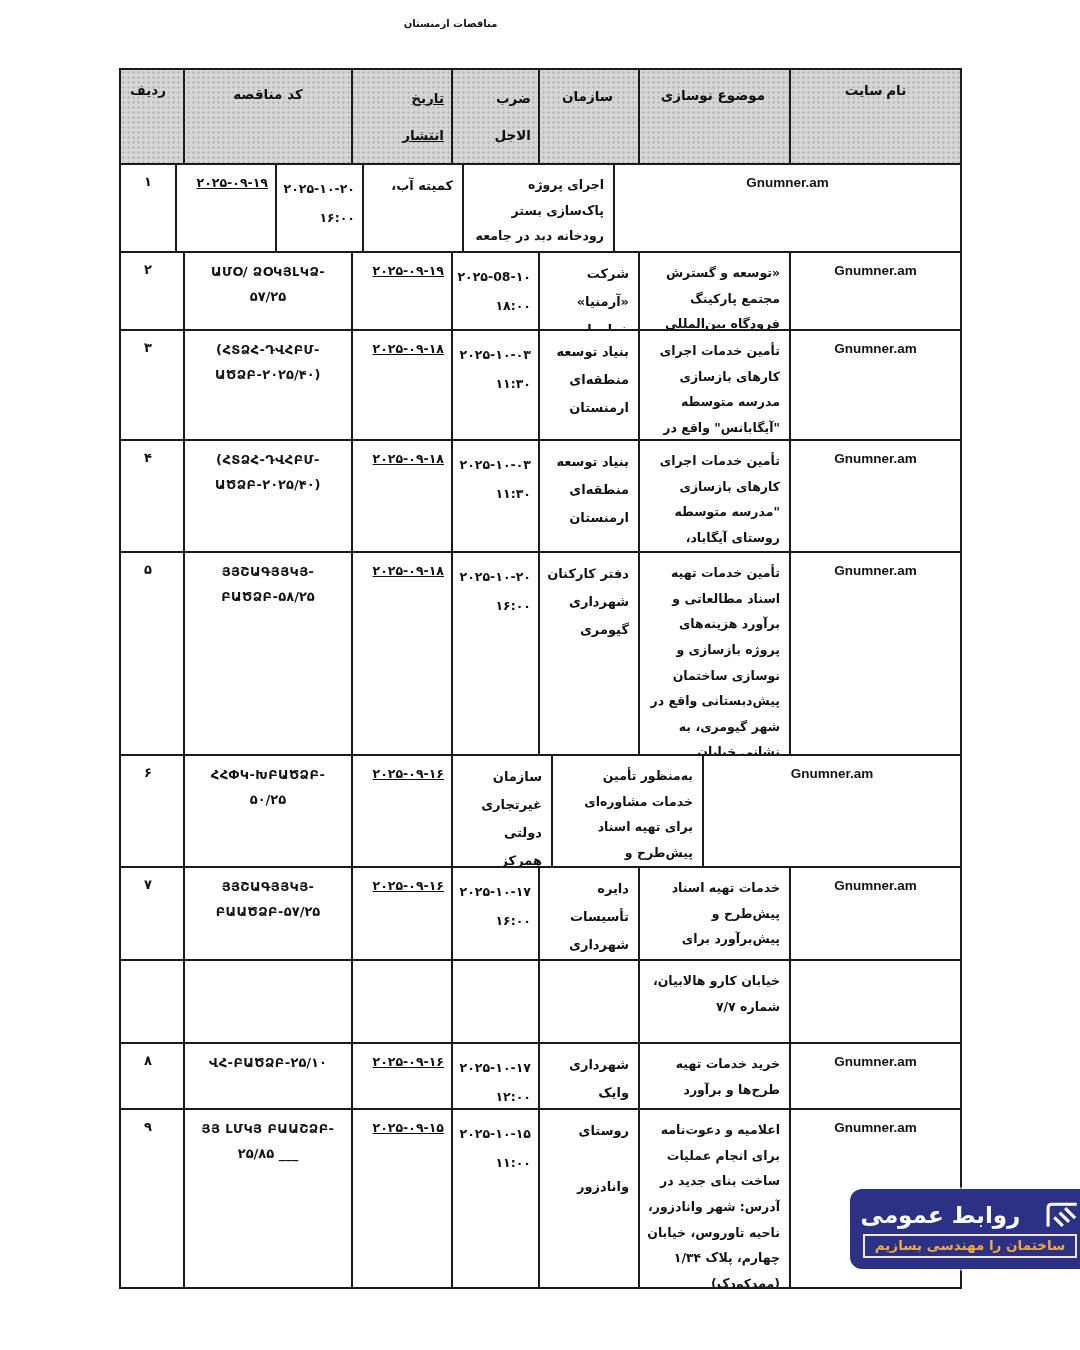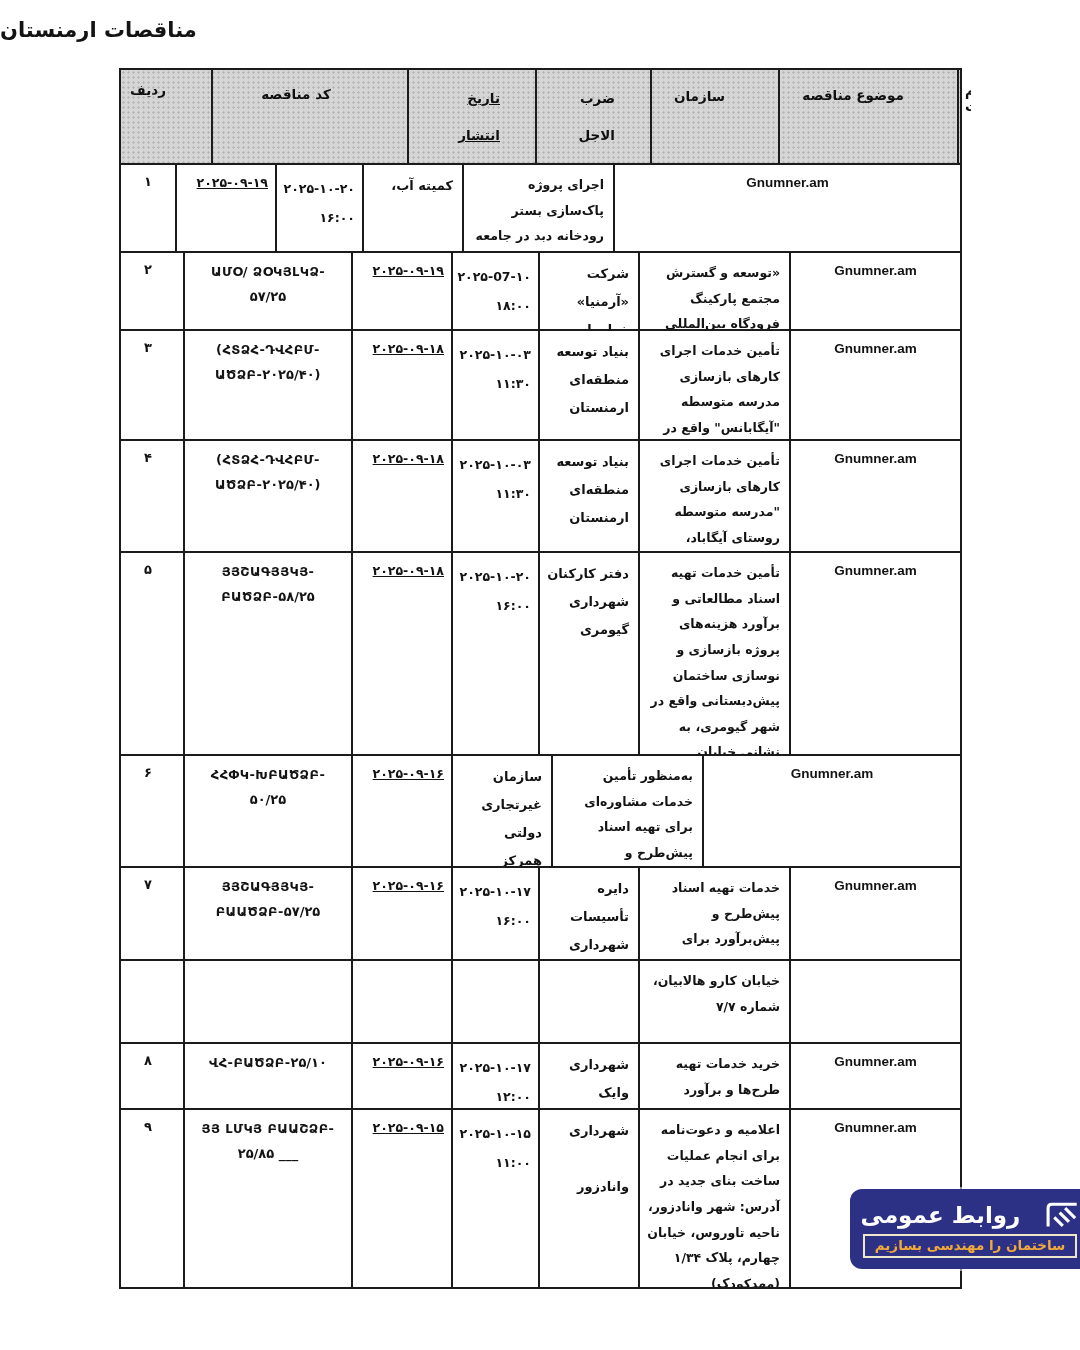--- a/index.html
+++ b/index.html
@@ -3,21 +3,21 @@
 <meta charset="utf-8">
 <style>
   html,body{margin:0;padding:0;}
   body{
     width:1080px;height:1350px;position:relative;overflow:hidden;
     background:#ffffff;color:#131313;
     font-family:"DejaVu Sans","Liberation Sans",sans-serif;
   }
   .doc-title{
     position:absolute;top:18px;left:0;width:901px;
-    font-size:21px;font-weight:800;letter-spacing:.2px;
+    text-align:center;font-size:10px;font-weight:800;letter-spacing:.2px;
   }
   
   .tender-table{
     position:absolute;left:119px;top:68px;width:843px;
     border:2px solid #1b1b1b;box-sizing:border-box;background:#fff;
   }
   .trow{display:flex;direction:ltr;border-bottom:2px solid #1b1b1b;box-sizing:border-box;}
   .trow:last-child{border-bottom:none;}
   .c{box-sizing:border-box;padding:7px 6px;overflow:hidden;flex-shrink:0;}
   .c + .c{border-left:2px solid #1b1b1b;}
@@ -31,21 +31,20 @@
     font-weight:700;font-size:13px;line-height:2.15;padding-right:9px;}
   .col-subj{width:151px;direction:rtl;text-align:right;white-space:pre-line;
     font-weight:700;font-size:12.5px;line-height:2.05;padding-right:9px;}
   .col-site{flex:1 1 auto;width:auto;text-align:center;font-size:13.5px;font-weight:600;
     padding-top:10px;font-family:"Liberation Sans","DejaVu Sans",sans-serif;}
   
   .trow.head{
     background-color:#d6d6d6;
     background-image:radial-gradient(#b9b9b9 1px, transparent 1.2px);
     background-size:5px 5px;
-    gap:28px;
   }
   .trow.head .c{font-weight:800;font-size:13.5px;color:#101010;}
   .trow.head .col-pub,.trow.head .col-dead{line-height:2.75;white-space:pre-line;font-size:13.5px;}
   .trow.head .col-no{padding-top:12px;}
   .trow.head .col-code,.trow.head .col-org,
   .trow.head .col-subj,.trow.head .col-site{padding-top:12px;text-align:center;}
   .trow.head .col-org{text-align:center;}
   
   .badge{
     position:absolute;left:850px;top:1189px;width:240px;height:80px;
@@ -73,40 +72,40 @@
   <div class="trow head" style="height:95px">
     <div class="c col-no">ردیف</div>
     <div class="c col-code">کد مناقصه</div>
     <div class="c col-pub">تاریخ
 انتشار
 مناقصه</div>
     <div class="c col-dead">ضرب الاجل
 فرستادن
 مدارک</div>
     <div class="c col-org">سازمان</div>
-    <div class="c col-subj">موضوع مناقصه</div>
+    <div class="c col-subj">موضوع نوسازی</div>
     <div class="c col-site">نام سایت</div>
   </div>
 
   <div class="trow" style="height:88px">
     <div class="c col-no">۱</div>
     <div class="c col-pub">۲۰۲۵-۰۹-۱۹</div>
     <div class="c col-dead">۲۰۲۵-۱۰-۲۰
 ۱۶:۰۰</div>
     <div class="c col-org">کمیته آب،</div>
     <div class="c col-subj">اجرای پروژه پاک‌سازی بستر رودخانه دبد در جامعه نویمبریان استان تاووش جمهوری ارمنستان</div>
     <div class="c col-site">Gnumner.am</div>
   </div>
 
   <div class="trow" style="height:78px">
     <div class="c col-no">۲</div>
     <div class="c col-code">ԱՄՕ/ ՁՕԿՅԼԿՁ-
 ۵۷/۲۵</div>
     <div class="c col-pub">۲۰۲۵-۰۹-۱۹</div>
-    <div class="c col-dead">۲۰۲۵-07-۱۰
+    <div class="c col-dead">۲۰۲۵-08-۱۰
 ۱۸:۰۰</div>
     <div class="c col-org">شرکت «آرمنیا» خطوط هوایی بین‌المللی«</div>
     <div class="c col-subj">«توسعه و گسترش مجتمع پارکینگ فرودگاه بین‌المللی "زوارتنس"</div>
     <div class="c col-site">Gnumner.am</div>
   </div>
 
   <div class="trow" style="height:110px">
     <div class="c col-no">۳</div>
     <div class="c col-code">(ՀՏՁՀ-ԴՎՀԲՄ-
 ԱԾՁԲ-۲۰۲۵/۴۰)</div>
@@ -185,21 +184,21 @@
     <div class="c col-site">Gnumner.am</div>
   </div>
 
   <div class="trow" style="height:177px">
     <div class="c col-no">۹</div>
     <div class="c col-code">ՅՅ ԼՄԿՅ ԲԱԱՇՁԲ-
 ۲۵/۸۵ ___</div>
     <div class="c col-pub">۲۰۲۵-۰۹-۱۵</div>
     <div class="c col-dead">۲۰۲۵-۱۰-۱۵
 ۱۱:۰۰</div>
-    <div class="c col-org">شهرداری
+    <div class="c col-org">روستای
 
 وانادزور</div>
     <div class="c col-subj">اعلامیه و دعوت‌نامه برای انجام عملیات ساخت بنای جدید در آدرس: شهر وانادزور، ناحیه تاوروس، خیابان چهارم، پلاک ۱/۳۴
 (مهدکودک)</div>
     <div class="c col-site">Gnumner.am</div>
   </div>
 
 </div>
 
 <div class="badge">

